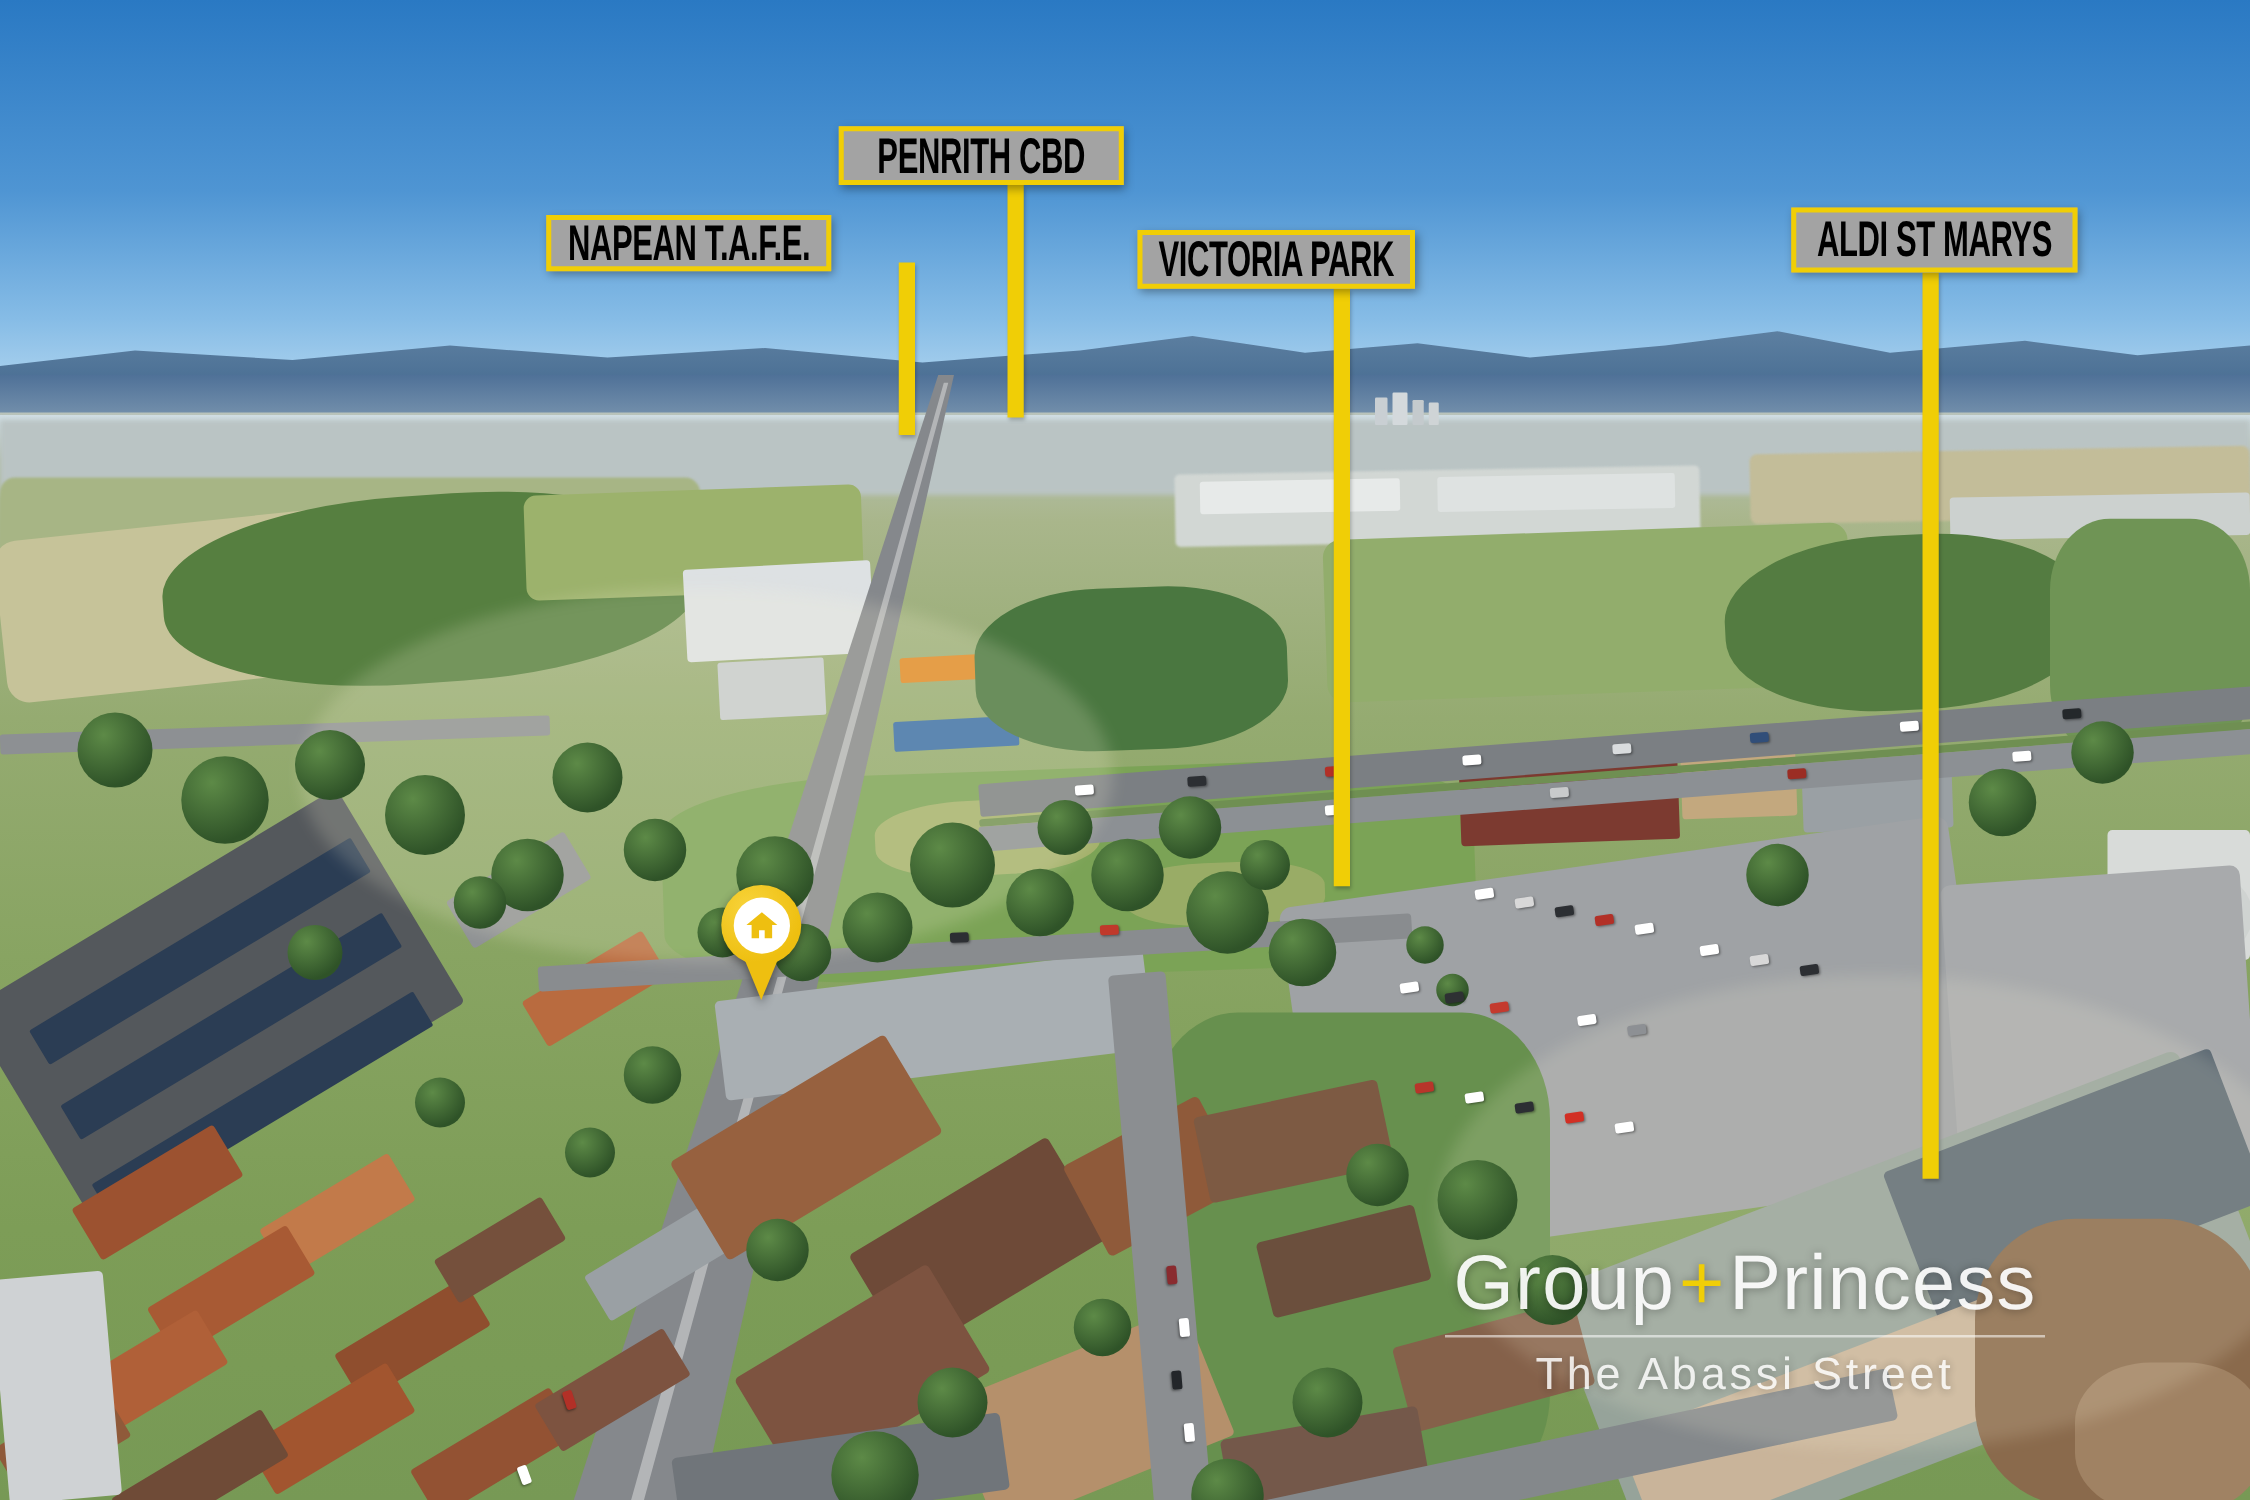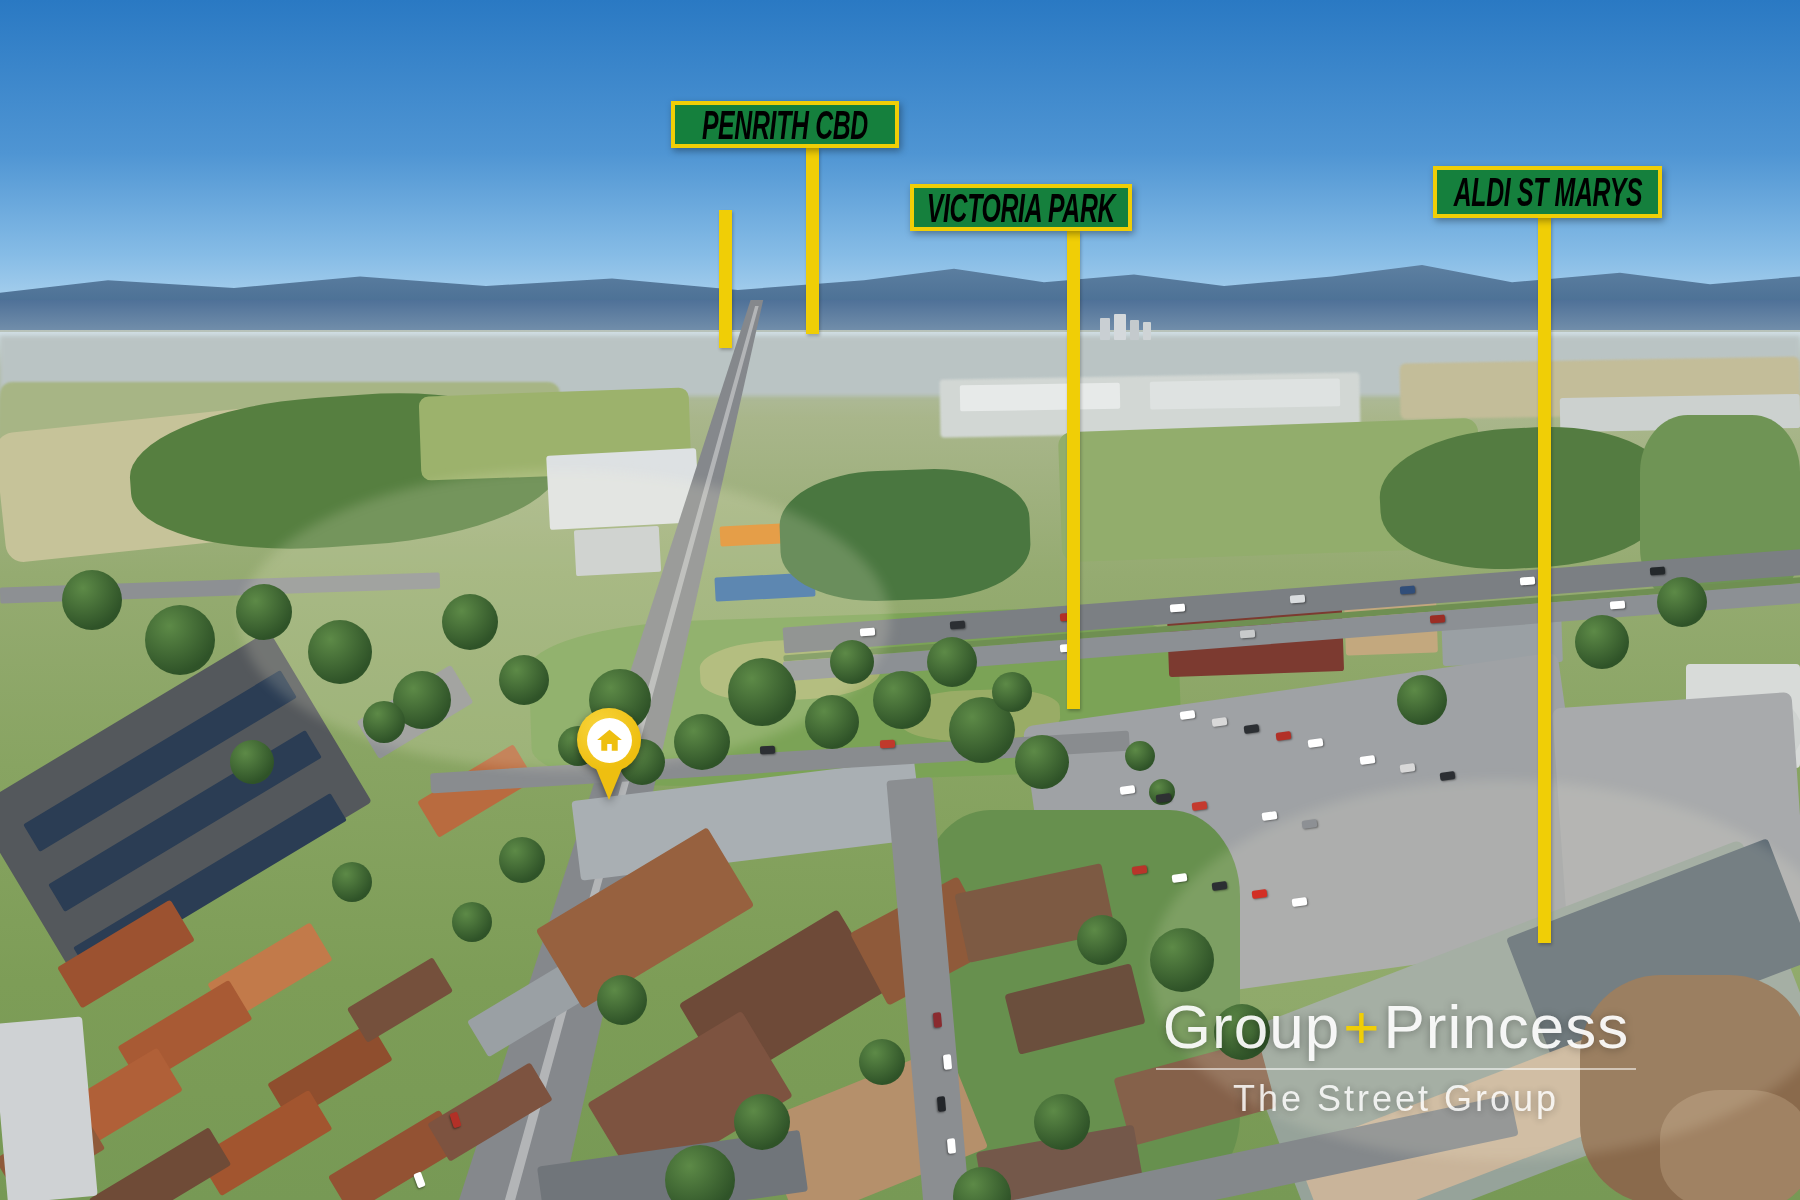--- a/index.html
+++ b/index.html
@@ -23,22 +23,22 @@
   .car{position:absolute;width:15px;height:8px;border-radius:2px;
        box-shadow:1px 1px 2px rgba(0,0,0,.4);}
   .road-main{position:absolute;inset:0;background:#85888c;
        clip-path:polygon(41.7% 25%,42.4% 25%,31.2% 100%,25.5% 100%);}
   .road-main-line{position:absolute;inset:0;background:rgba(255,255,255,.38);
        clip-path:polygon(41.95% 25.5%,42.15% 25.5%,28.62% 100%,28.05% 100%);}
   
   .stem{position:absolute;width:13px;background:var(--yellow);
         box-shadow:1px 2px 3px rgba(0,0,0,.25);}
   .callout{position:absolute;display:flex;align-items:center;justify-content:center;
-        background:#15803d;border:4px solid var(--yellow);box-sizing:border-box;
-        box-shadow:2px 3px 7px rgba(0,0,0,.35);font-style:italic;}
+        background:#a3a3a3;border:4px solid var(--yellow);box-sizing:border-box;
+        box-shadow:2px 3px 7px rgba(0,0,0,.35);}
   .callout-text{font-weight:bold;font-size:40px;line-height:1;color:#000;
         white-space:nowrap;transform:scaleX(0.62);letter-spacing:-0.5px;}
   .addr-text{font-weight:bold;font-size:44px;line-height:1;color:#000;
         white-space:nowrap;transform:scaleX(0.56);}
   .pin{position:absolute;left:577px;top:708px;width:64px;height:96px;
         filter:drop-shadow(0 3px 4px rgba(0,0,0,.45));}
   .pin-head{position:absolute;left:0;top:0;width:64px;height:64px;border-radius:50%;
         background:radial-gradient(circle at 35% 30%,#f8d43c,#eebf10 70%);
         display:flex;align-items:center;justify-content:center;}
   .pin-tail{position:absolute;left:18px;top:58px;width:0;height:0;
@@ -226,20 +226,23 @@
     </div>
 
   <div class="stem" style="left:806px;top:148px;height:186px;"></div>
   <div class="stem" style="left:719px;top:210px;height:138px;"></div>
   <div class="stem" style="left:1067px;top:231px;height:478px;"></div>
   <div class="stem" style="left:1538px;top:218px;height:725px;"></div>
 
   <div class="callout" style="left:671px;top:101px;width:228px;height:47px;">
     <span class="callout-text">PENRITH CBD</span>
   </div>
+  <div class="callout" style="left:437px;top:172px;width:228px;height:45px;">
+    <span class="callout-text">NAPEAN T.A.F.E.</span>
+  </div>
   <div class="callout" style="left:1433px;top:166px;width:229px;height:52px;">
     <span class="callout-text">ALDI ST MARYS</span>
   </div>
   <div class="callout" style="left:910px;top:184px;width:222px;height:47px;">
     <span class="callout-text">VICTORIA PARK</span>
   </div>
 
   <div class="pin">
     <div class="pin-tail"></div>
     <div class="pin-head">
@@ -250,15 +253,15 @@
       </div>
     </div>
   </div>
 
 
   <div class="watermark">
     <div class="brand-line">
       <span>Group</span><span class="plus">+</span><span>Princess</span>
     </div>
     <div class="brand-rule"></div>
-    <div class="brand-tagline">The Street Group</div>
+    <div class="brand-tagline">The Abassi Street</div>
   </div>
 </div>
 
 </body></html>

